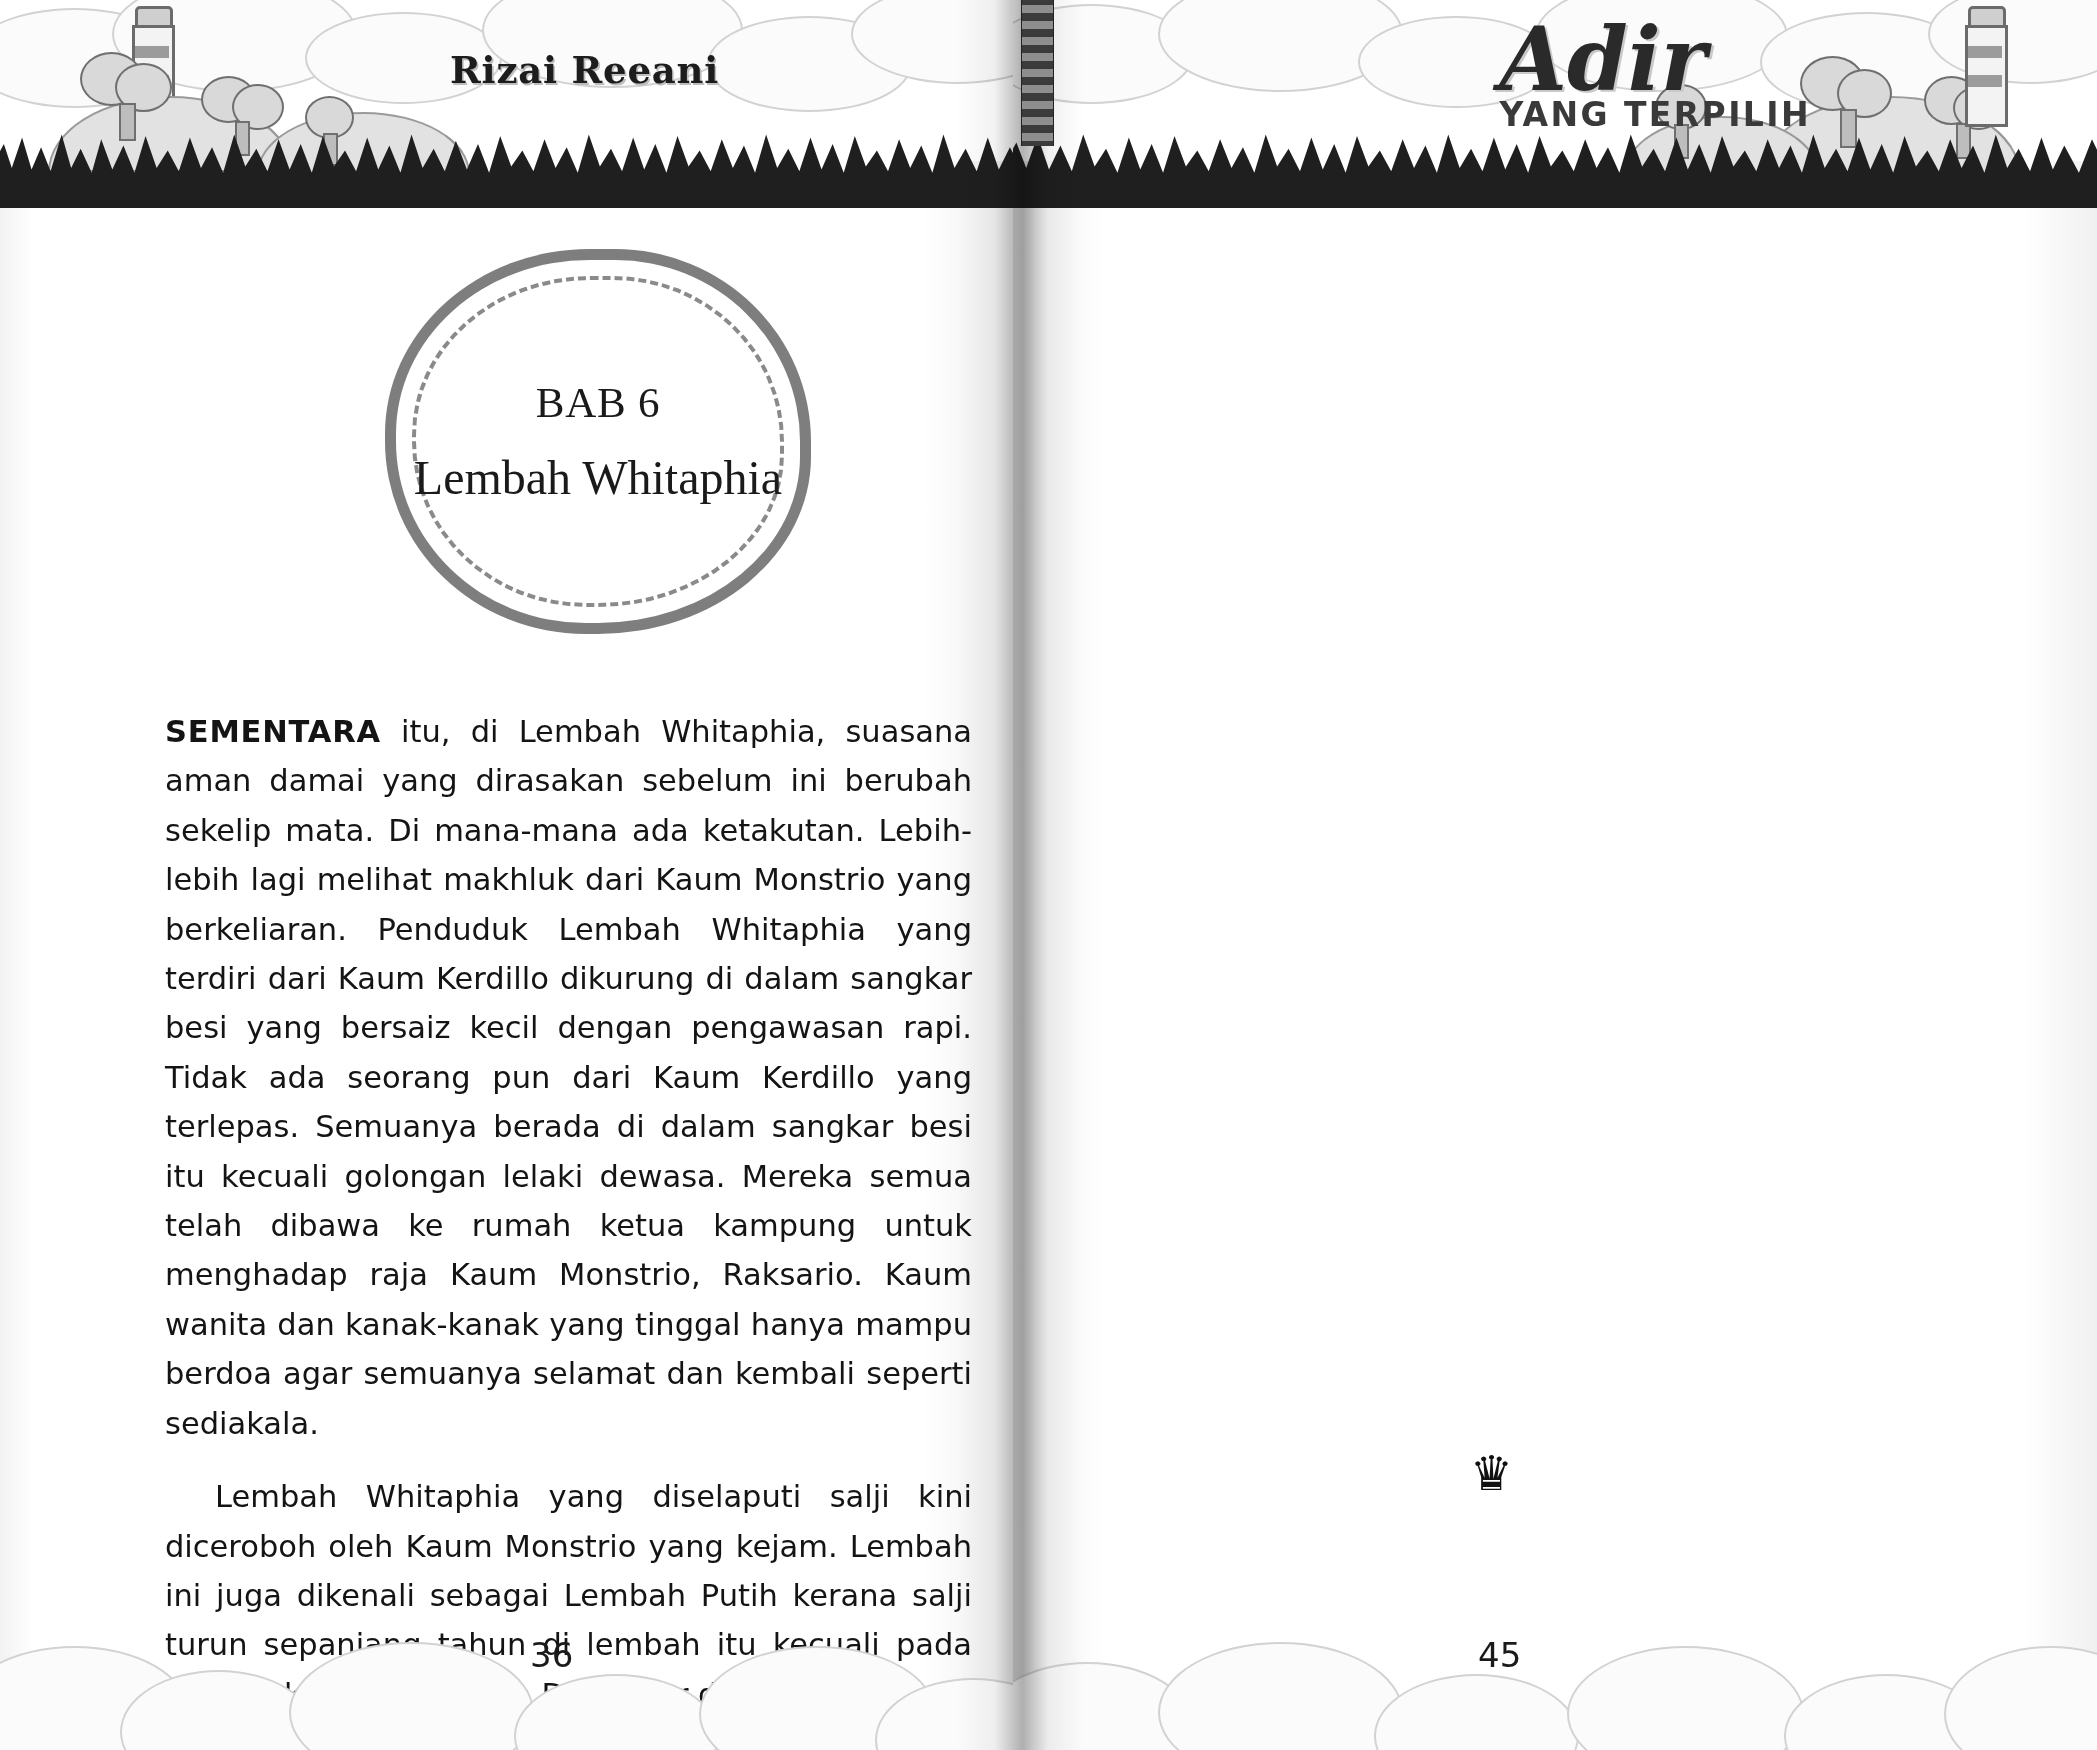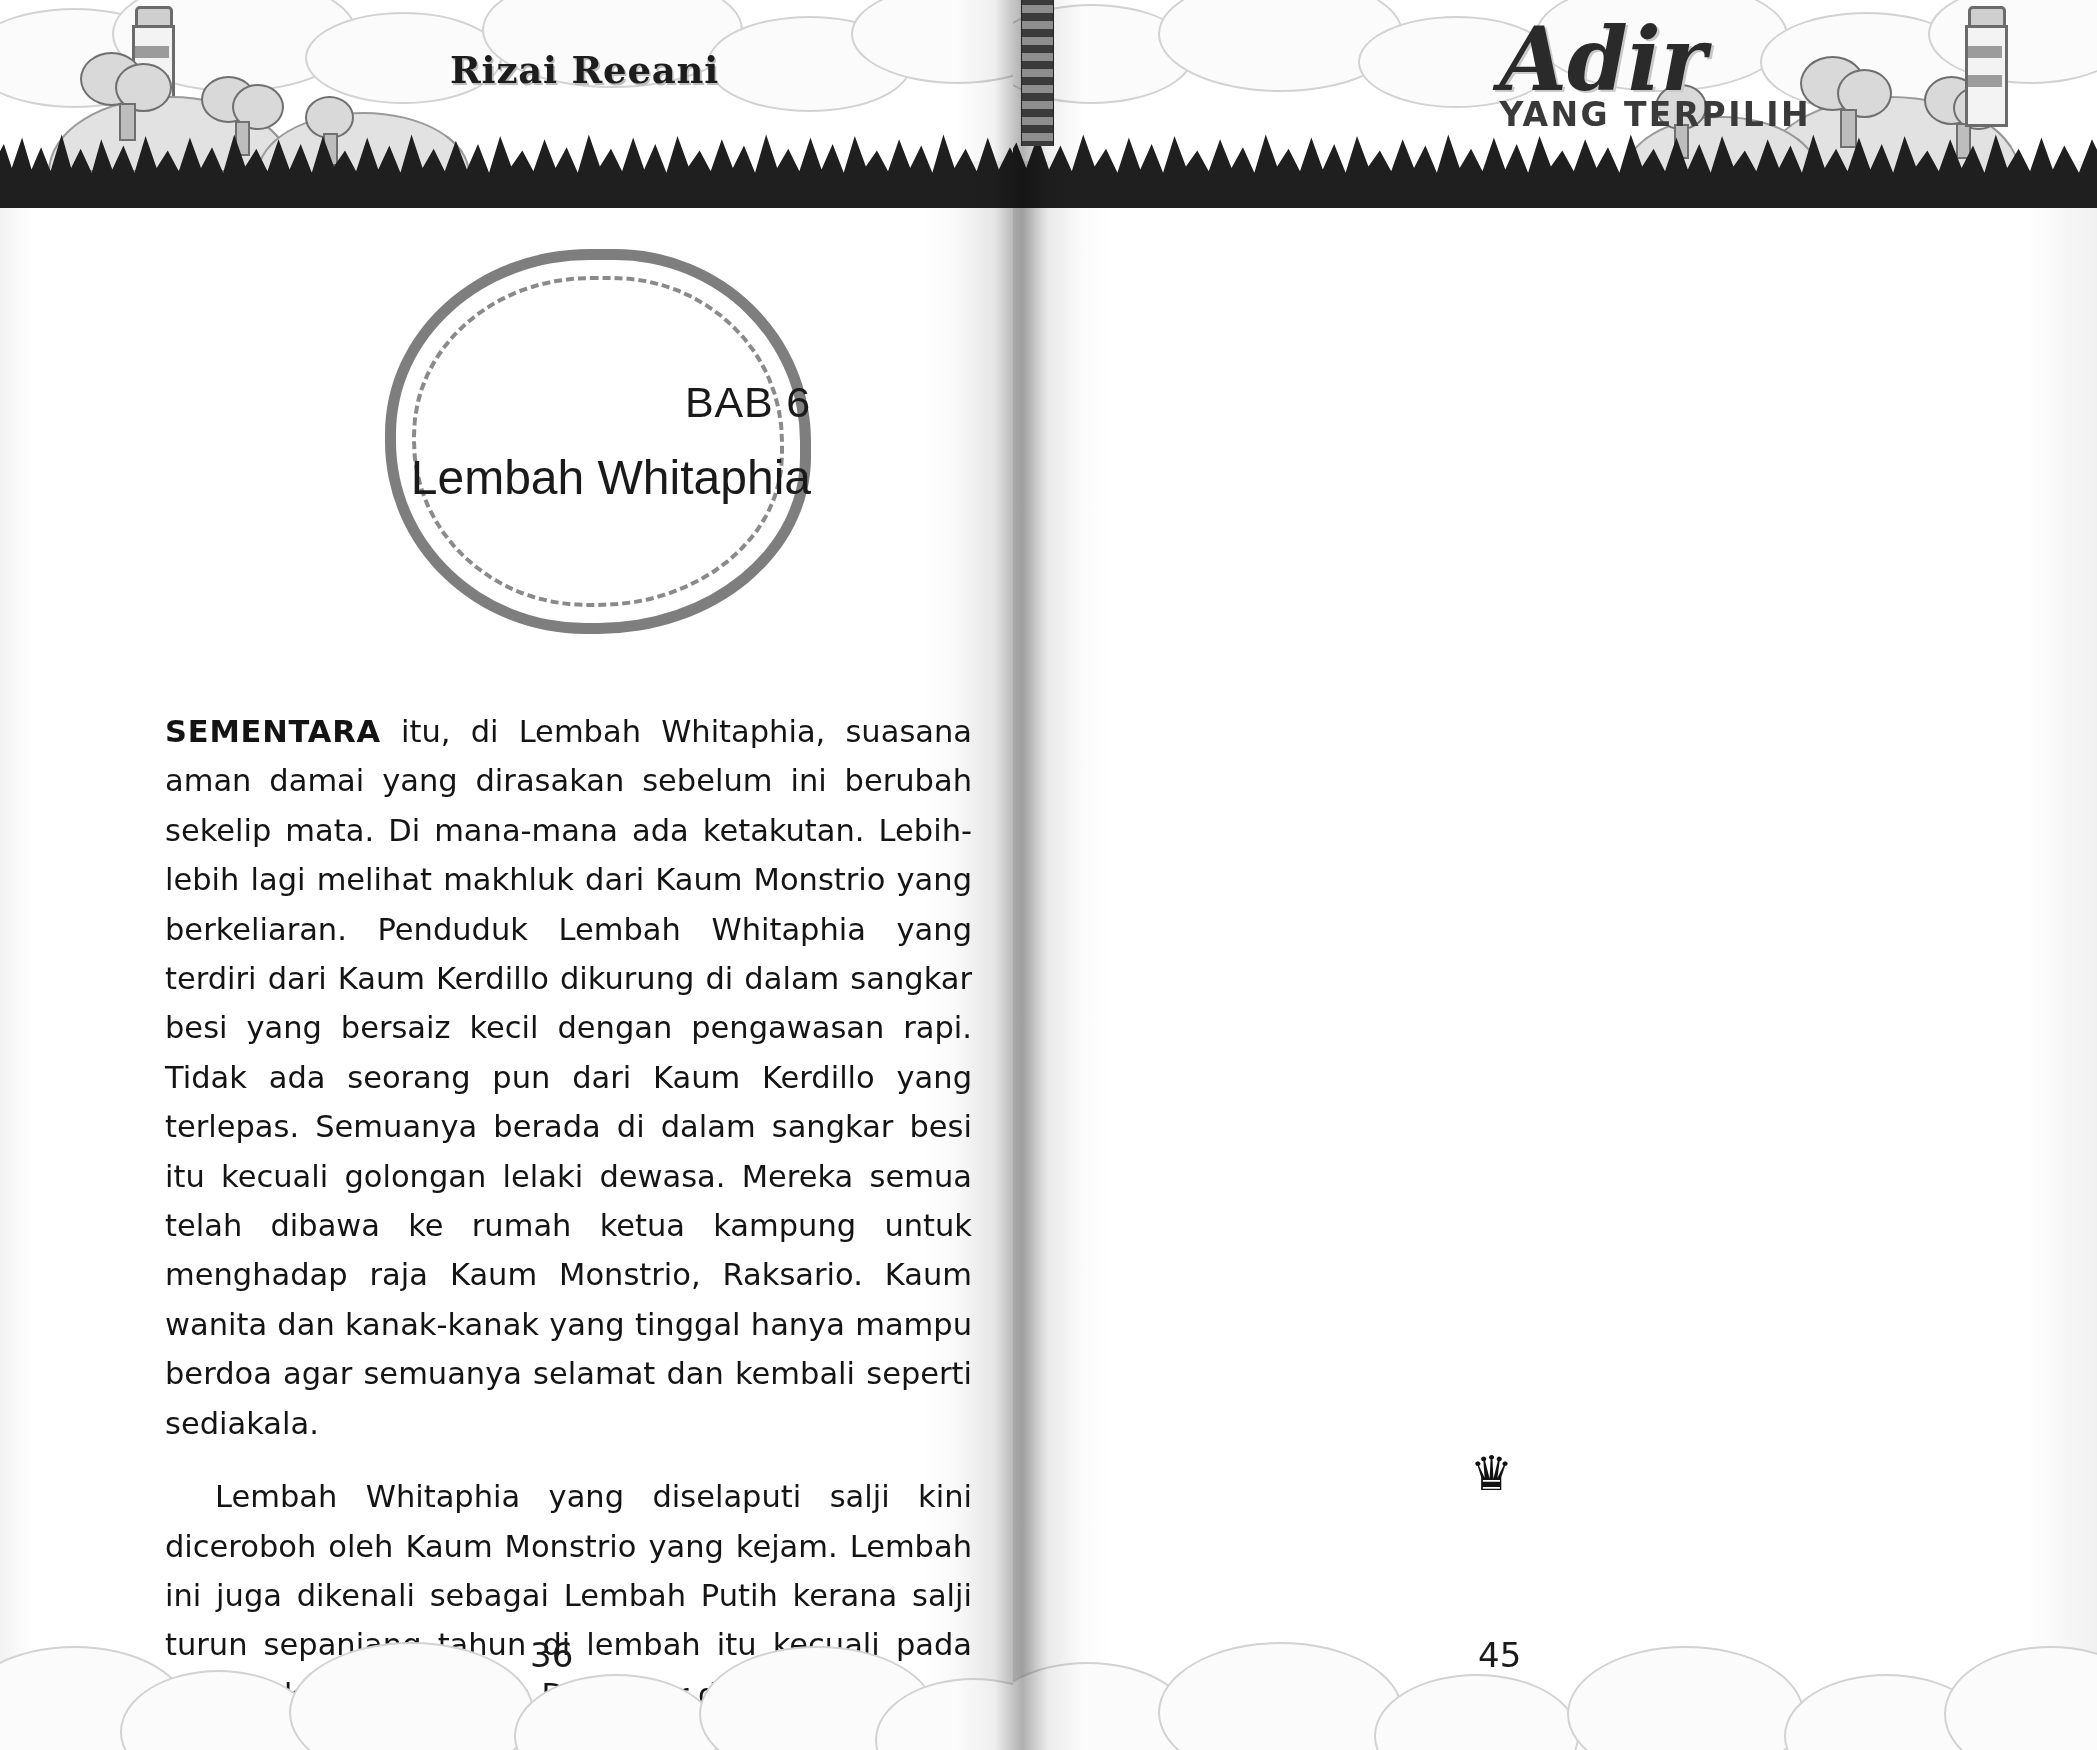--- a/index.html
+++ b/index.html
@@ -202,24 +202,24 @@
     position: absolute;
     inset: 27px;
     border: 4px dashed #8a8a8a;
     border-radius: 48% 46% 50% 47% / 48% 50% 46% 50%;
   }
   .badge-text {
     position: absolute;
     inset: 0;
     display: flex;
     flex-direction: column;
-    align-items: flex-end;
+    align-items: center;
     justify-content: center;
     text-align: center;
-    font-family: Liberation Sans, sans-serif;
+    font-family: Liberation Serif, serif;
     color: #1a1a1a;
     gap: 8px;
   }
   .badge-text .bt-num {
     font-size: 43px;
     margin-bottom: 14.5px;
     letter-spacing: 0.8px;
   }
   .badge-text .bt-t1 {
     font-size: 40px;

